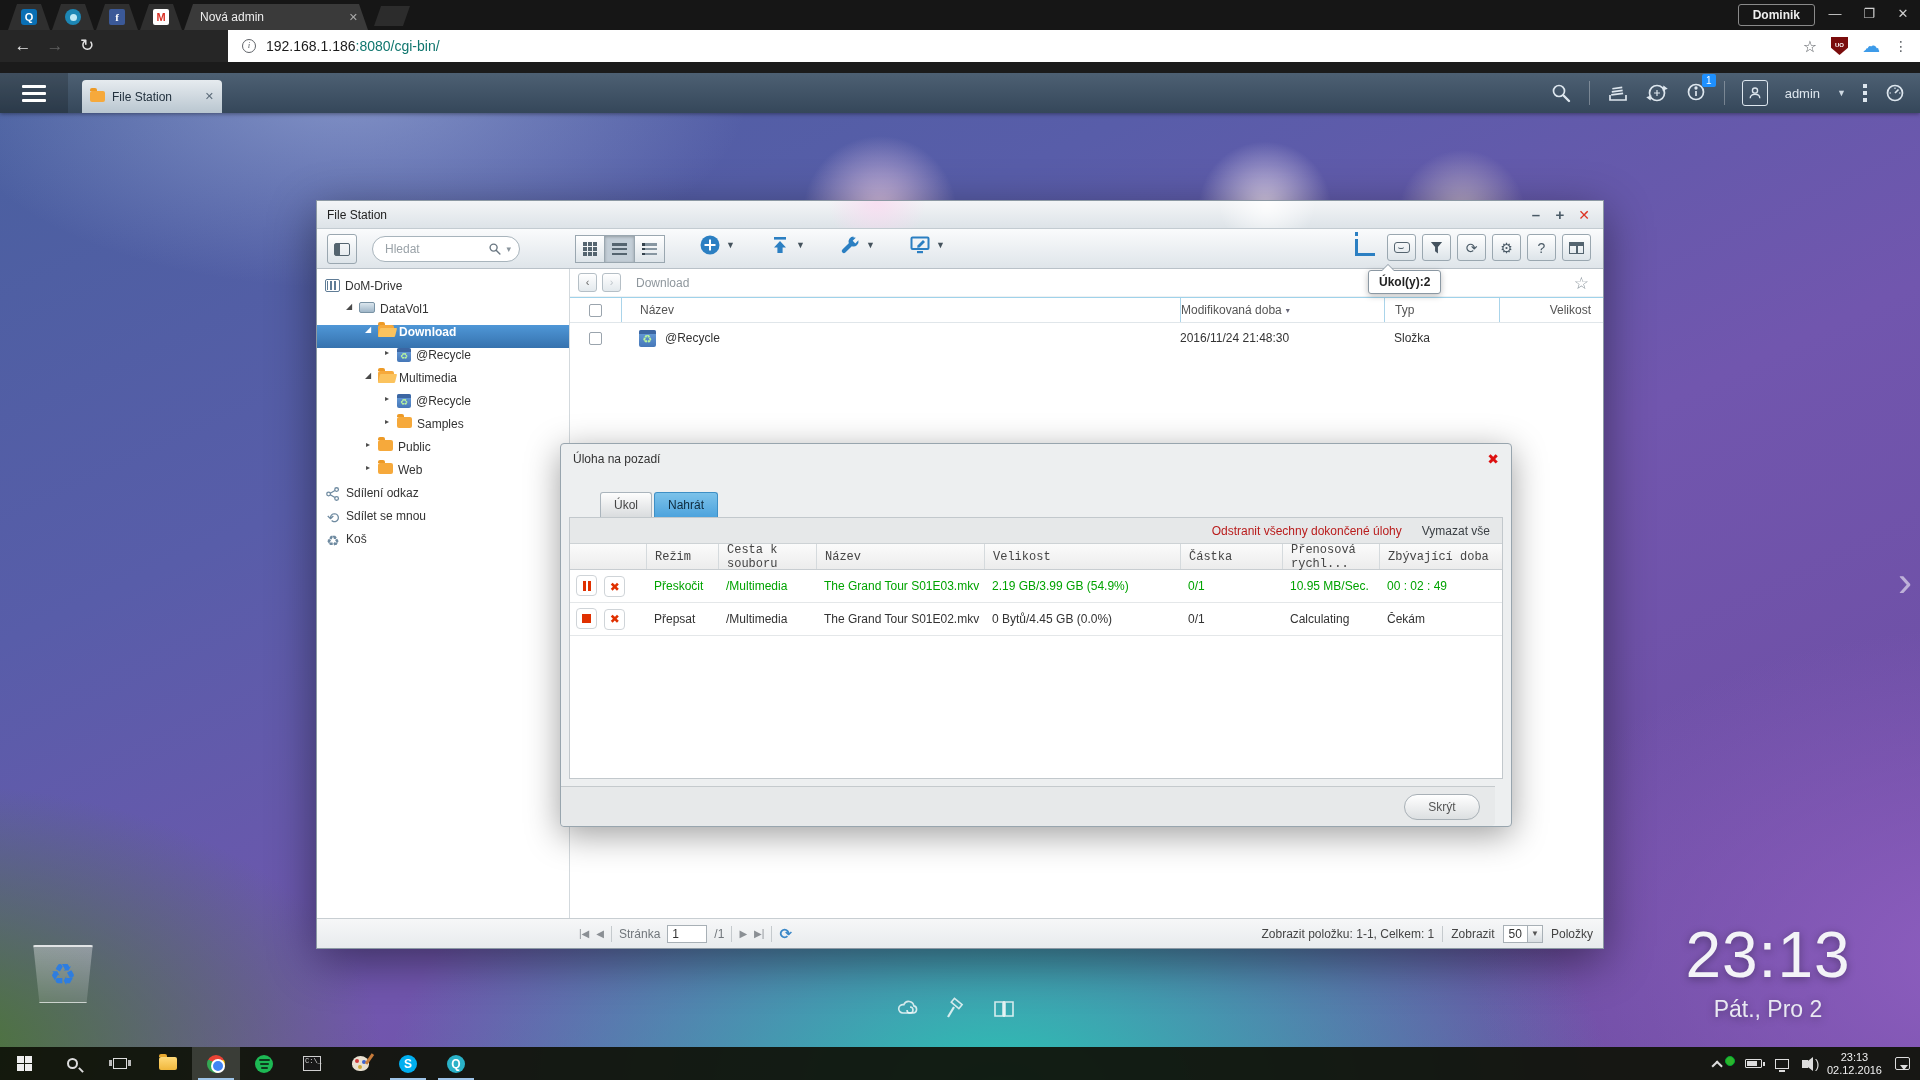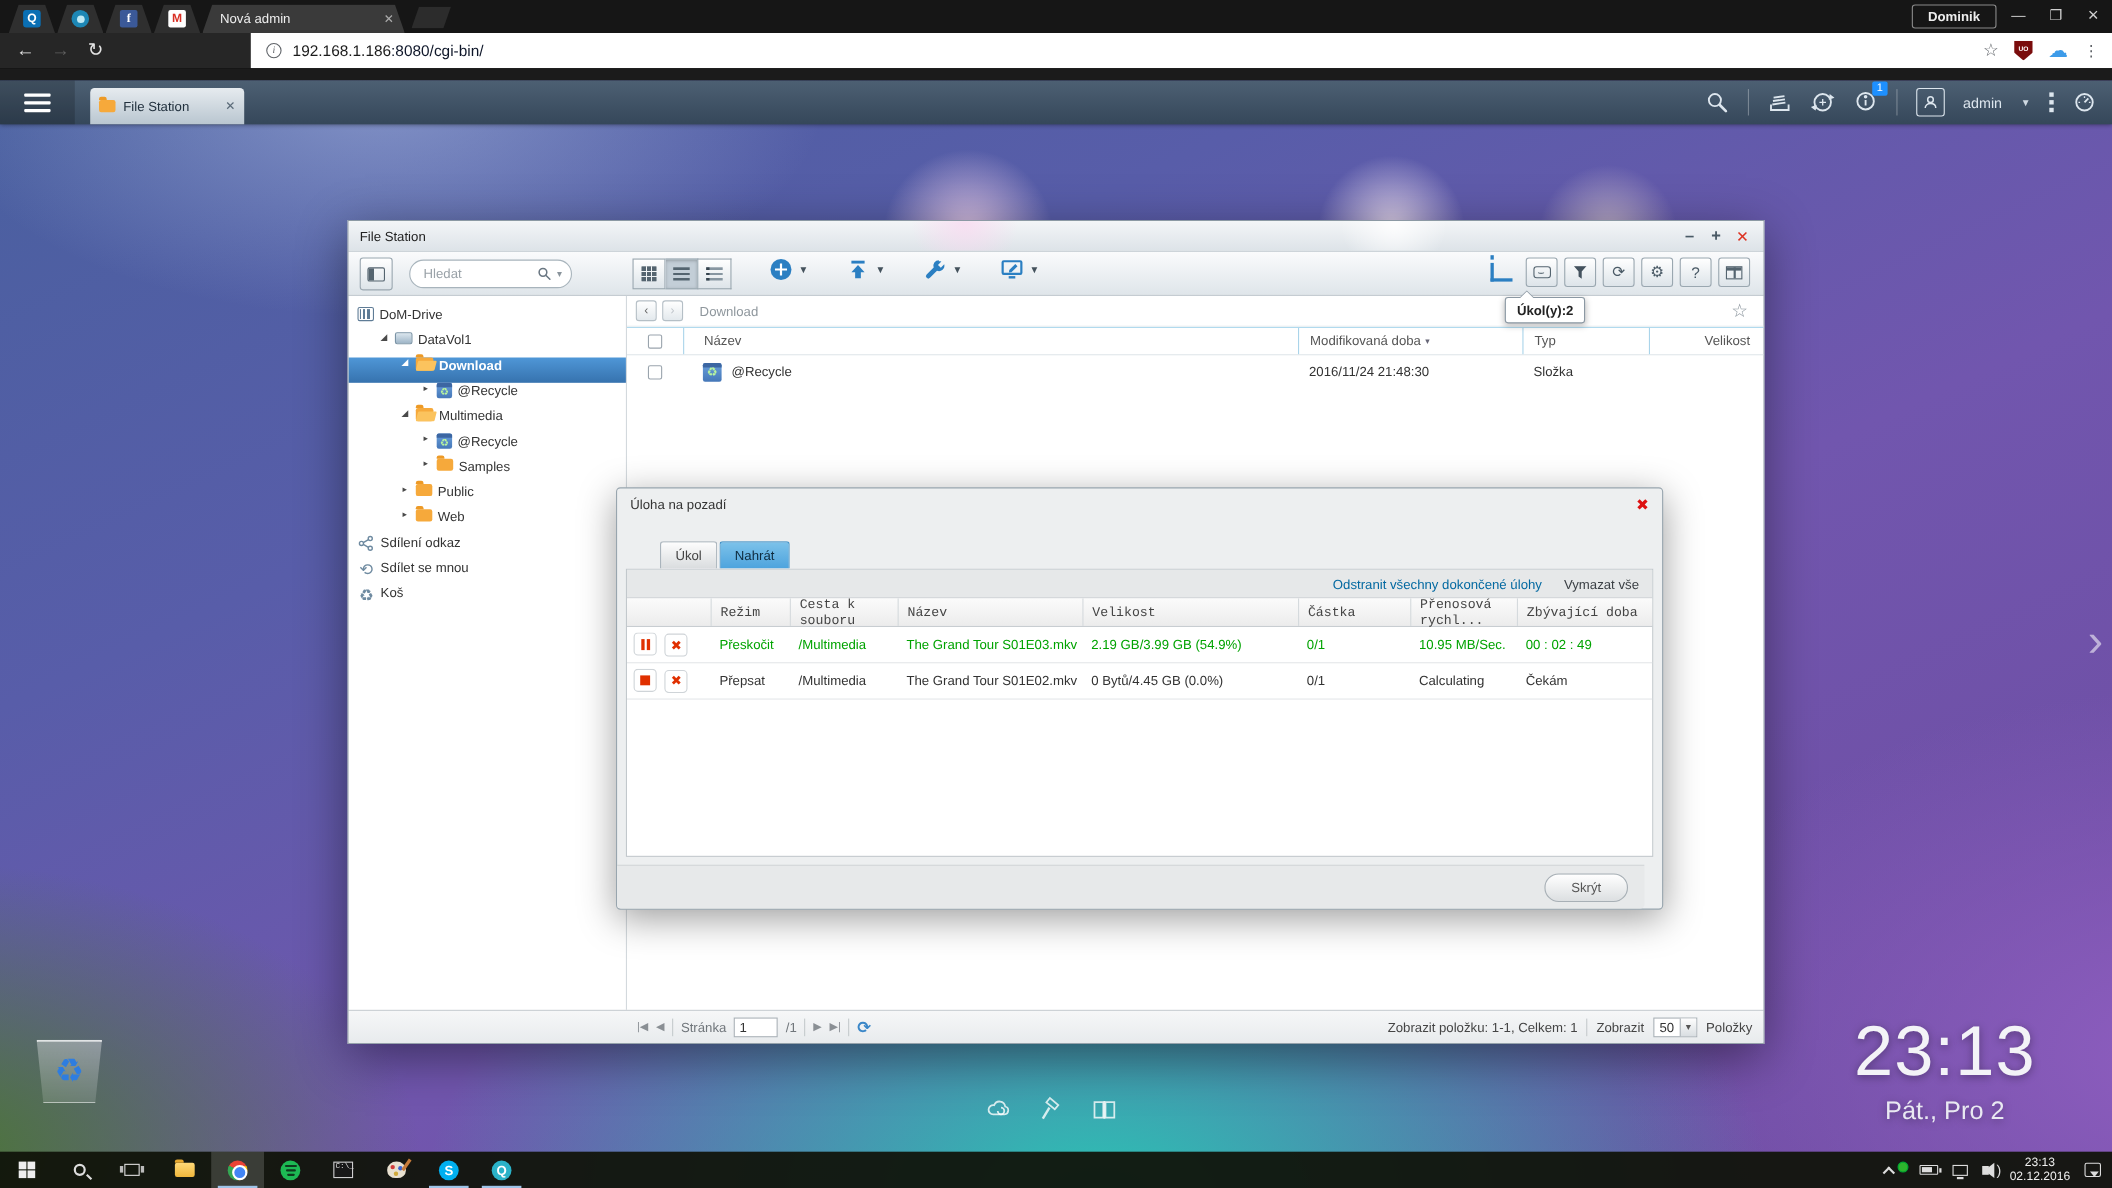--- a/index.html
+++ b/index.html
@@ -21,21 +21,21 @@
   .fav.fb { background:#3b5998; border-radius:2px; font-family:"Liberation Serif",serif; }
   .fav.gm { background:#fff; border-radius:2px; color:#d93025; }
   .profile-btn { position:absolute; right:105px; top:4px; height:22px; padding:0 14px; border:1px solid #8a8a8a; border-radius:3px; color:#eee; font-size:12px; font-weight:bold; line-height:20px; }
   .win-ctl { position:absolute; top:0; height:28px; color:#cfcfcf; font-size:13px; width:34px; text-align:center; line-height:28px; }
   .toolbar-chrome { position:absolute; left:0; top:30px; width:1920px; height:32px; background:#262626; z-index:20; }
   .nav-ico { position:absolute; top:0; height:32px; line-height:32px; font-size:17px; color:#e3e3e3; width:30px; text-align:center; }
   .nav-ico.dis { color:#5f5f5f; }
   .omnibox { position:absolute; left:228px; top:0; right:0; height:32px; background:#fff; display:flex; align-items:center; }
   .info-ico { width:14px; height:14px; border:1.5px solid #5f6368; border-radius:50%; color:#5f6368; font-size:9px; line-height:11px; text-align:center; margin:0 10px 0 14px; font-family:"Liberation Serif",serif; font-style:italic; }
   .url { font-size:14px; color:#1b1b1b; }
-  .url .scheme { color:#0f172a;margin-top:23px; }
+  .url .scheme { color:#0f766e;margin-top:23px; }
   .omni-right { margin-left:auto; display:flex; align-items:center; gap:14px; padding-right:12px; }
   .star-o { color:#5f6368; font-size:16px; }
   .ublock { width:17px; height:18px; background:#7a0c0c; clip-path:polygon(0 0,100% 0,100% 60%,50% 100%,0 60%); color:#fff; font-size:6px; font-weight:bold; text-align:center; line-height:16px; }
   .cloudext { color:#3d9be9; font-size:18px; }
   .dots3 { color:#5f6368; font-size:14px; letter-spacing:0; }
   .chromegap { position:absolute; left:0; top:62px; width:1920px; height:11px; background:#1b1b1b; z-index:20; }
 
   
   .desktop { position:absolute; left:0; top:73px; width:1920px; height:1007px; z-index:1; overflow:hidden;
     background:
@@ -136,21 +136,21 @@
   .mainarea { position:absolute; left:253px; top:68px; right:0; bottom:30px; background:#fff; }
   .crumb { position:relative; height:28px; border-bottom:1px solid #eef1f3; display:flex; align-items:center; padding-left:8px; gap:5px; }
   .navsq { width:19px; height:19px; border:1px solid #b5bfc6; border-radius:3px; background:linear-gradient(#fff,#e3e9ed); text-align:center; line-height:17px; font-size:11px; color:#666; }
   .navsq.dis { color:#c0c6cb; }
   .crumb .path { color:#8f979d; margin-left:10px; }
   .crumb .fav-star { position:absolute; right:14px; top:4px; color:#8a949c; font-size:17px; }
   .fhead { height:26px; display:flex; align-items:center; border-top:1px solid #9fd2ea; border-bottom:1px solid #e0e6ea; color:#555; }
   .fhead > div, .frow > div { height:100%; display:flex; align-items:center; }
   .col-chk { width:51px; justify-content:center; }
   .col-name { width:559px; border-left:1px solid #aad4ea; padding-left:18px; gap:9px; }
-  .col-date { width:204px; border-left:1px solid #aad4ea; padding-left:10px; gap:4px; }
+  .col-date { width:204px; border-left:1px solid #aad4ea; gap:4px; }
   .col-type { width:115px; border-left:1px solid #aad4ea; padding-left:10px; }
   .col-size { flex:1; border-left:1px solid #aad4ea; justify-content:flex-end; padding-right:12px; }
   .frow { height:30px; display:flex; align-items:center; color:#333; }
   .frow > .col-name, .frow > .col-date, .frow > .col-type, .frow > .col-size { border-left:none; }
   .chk { width:13px; height:13px; border:1px solid #9aa4ad; border-radius:2px; background:#fff; }
   .sortarr { font-size:8px; color:#667; }
   .ico-bin.big { width:17px; height:17px; } .ico-bin.big::after { font-size:11px; }
   .fsstatus { position:absolute; left:0; bottom:0; width:100%; height:30px; background:linear-gradient(#f6f7f8,#e8ebed); border-top:1px solid #c8ced2; display:flex; align-items:center; color:#70767b; font-size:12px; }
   .fsstatus .pgl { margin-left:262px; display:flex; align-items:center; gap:7px; }
   .pgbtn { color:#8a8f94; font-size:10px; }
@@ -170,21 +170,21 @@
   
   .dlg { position:absolute; left:560px; top:370px; width:952px; height:384px; background:#edeff0; border:1px solid #98a5ae; border-radius:4px; box-shadow:0 8px 34px rgba(0,0,0,.38); z-index:8; }
   .dlg-title { position:relative; height:30px; }
   .dlg-title .t { position:absolute; left:12px; top:8px; color:#333; font-size:12px; }
   .dlg-title .x { position:absolute; right:12px; top:7px; color:#d11; font-weight:bold; font-size:14px; }
   .dlg-tabs { position:absolute; left:12px; top:48px; display:flex; gap:2px;padding-left:27px; }
   .dtab { height:25px; padding:0 13px; line-height:24px; border:1px solid #aab4bc; border-bottom:none; border-radius:3px 3px 0 0; background:linear-gradient(#fdfdfd,#d9dcde); color:#444; font-size:12px; }
   .dtab.active { background:linear-gradient(#7cc2ea,#4da3dd); border-color:#3e8fc5; color:#0e2a3d; }
   .grid { position:absolute; left:8px; right:8px; top:73px; bottom:47px; border:1px solid #c2c8cc; background:#fff; }
   .linksbar { height:26px; background:#e6e8e9; border-bottom:1px solid #cdd2d5; display:flex; align-items:center; justify-content:flex-end; gap:20px; padding-right:12px; font-size:12px; }
-  .link-dis { color:#0369a1;margin-left:28px; }
+  .link-dis { color:#b91c1c;margin-left:28px; }
   .link-en { color:#3a3f44; }
   .ghead { height:26px; display:flex; background:linear-gradient(#fbfbfb,#ececec); border-bottom:1px solid #c8cdd1; color:#444;font-family:Liberation Mono, monospace; }
   .ghead > div { display:flex; align-items:center; padding-left:8px; border-left:1px solid #d5dadd; height:100%; }
   .ghead > div:first-child { border-left:none; }
   .grow { height:33px; display:flex; border-bottom:1px solid #e4e7e9; align-items:center; }
   .grow > div { padding-left:8px; overflow:hidden; white-space:nowrap; }
   .c-act { width:76px; } .c-rezim { width:72px; } .c-cesta { width:98px; } .c-nazev { width:168px; }
   .c-velikost { width:196px; } .c-castka { width:102px; } .c-prenos { width:97px; } .c-zbyva { flex:1; }
   .actbtn { width:21px; height:21px; border:1px solid #cfd4d8; border-radius:4px; background:#fff; display:inline-flex; align-items:center; justify-content:center; margin-right:4px; }
   .g-pause { display:flex; gap:2px; } .g-pause i { width:3px; height:10px; background:#e03000; }

